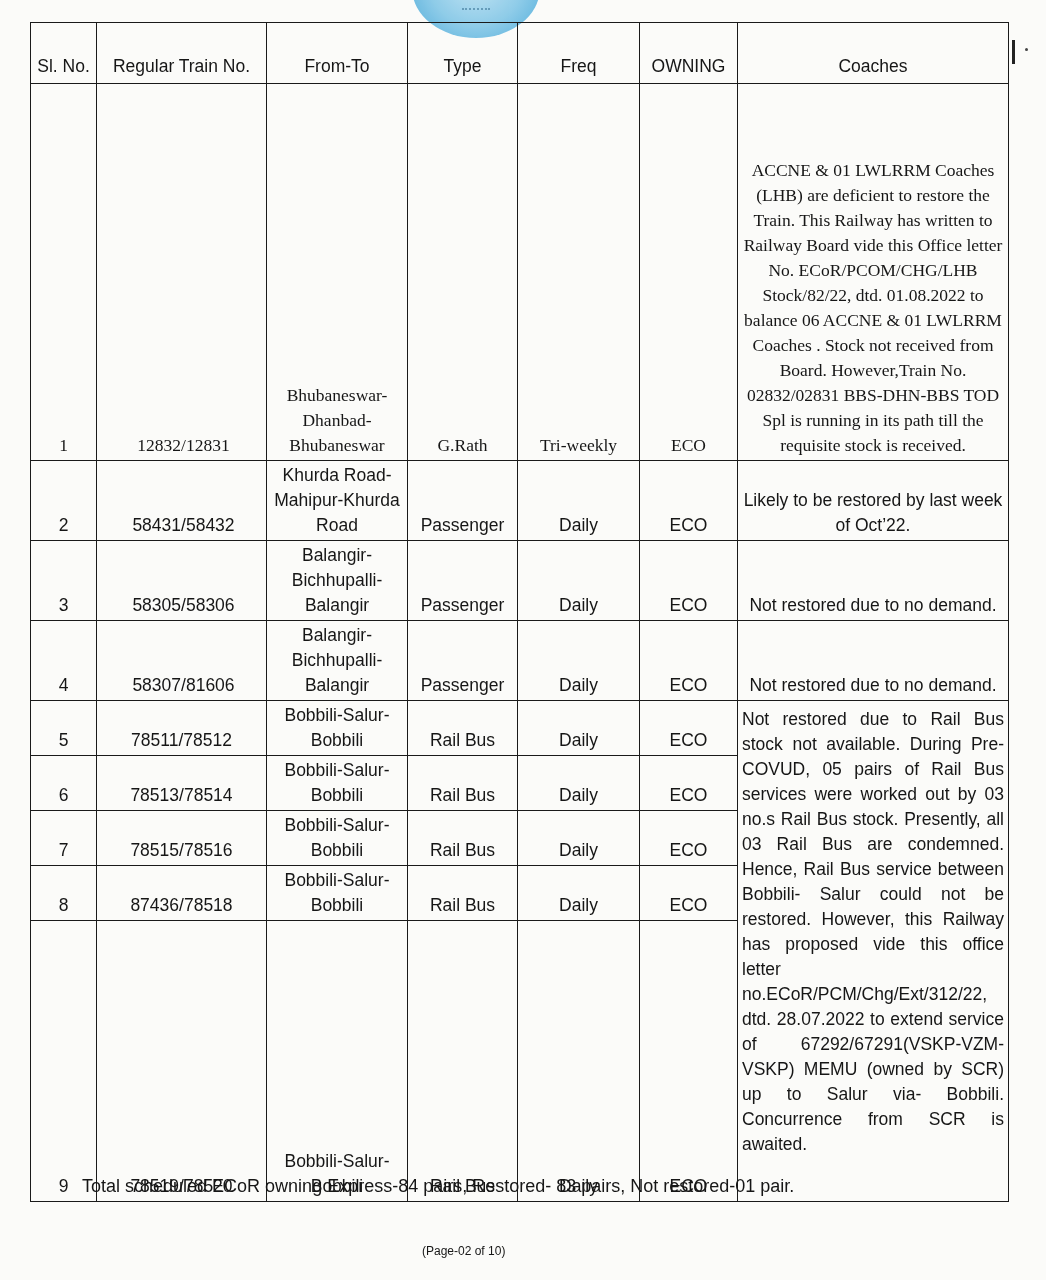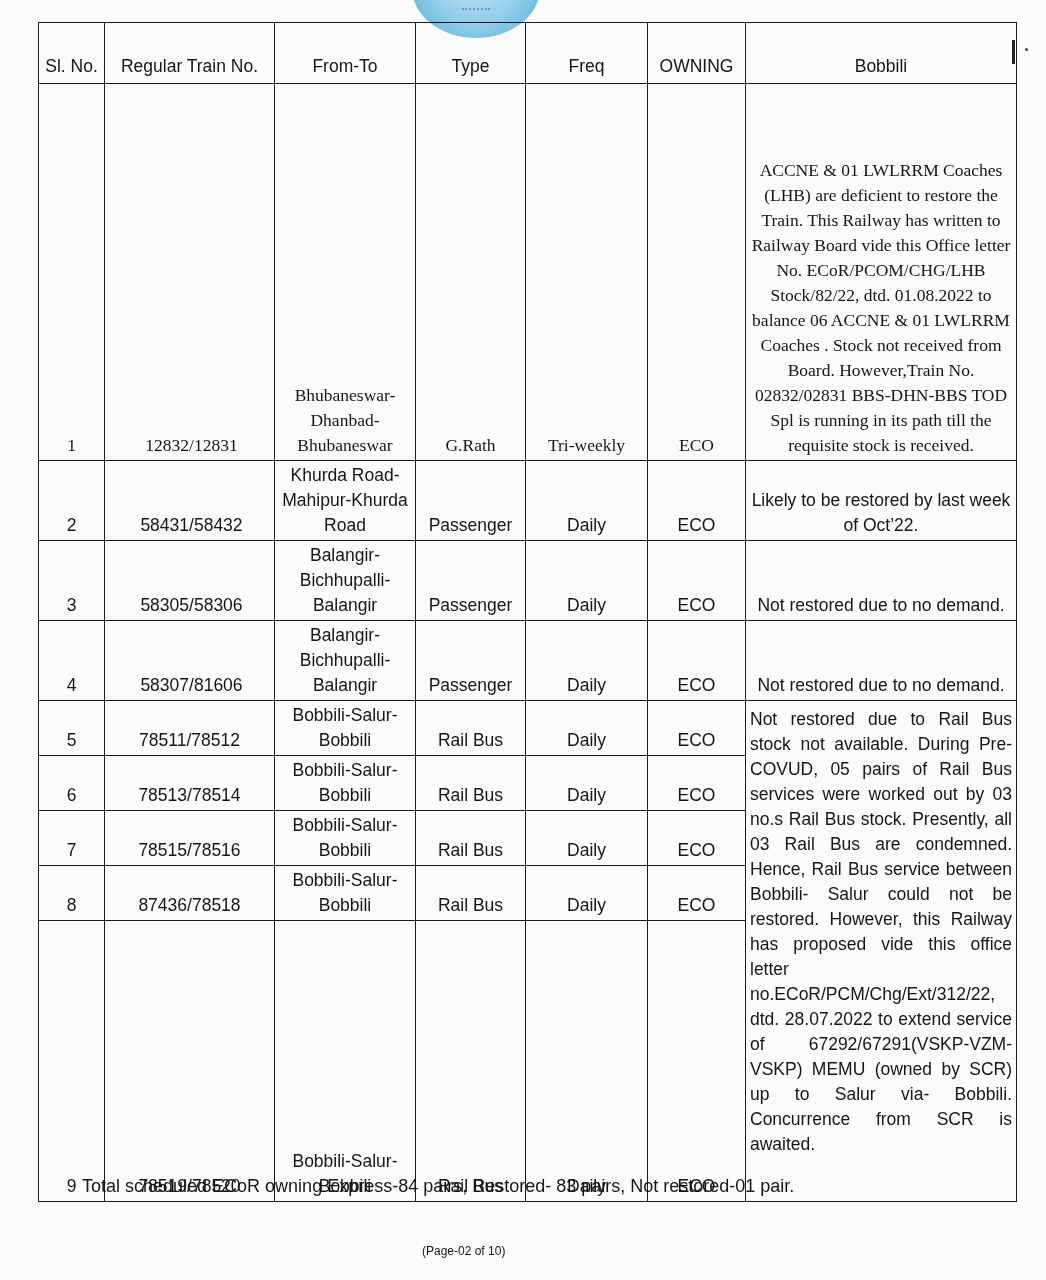--- a/index.html
+++ b/index.html
@@ -13,21 +13,21 @@
     position: absolute; left: 412px; top: -62px; width: 128px; height: 100px;
     border-radius: 50%;
     background: radial-gradient(circle at 50% 40%, #bfe3f3 0%, #7cc4e6 55%, #5bb3de 75%, rgba(91,179,222,0.0) 100%);
     opacity: 0.85;
   }
   .stamp-inner {
     position: absolute; left: 50px; top: 60px; width: 28px; height: 10px;
     border-bottom: 2px dotted #3a7ca0; opacity: .8;
   }
   table.main {
-    position: absolute; left: 38px; top: 22px; width: 978px;
+    position: absolute; left: 30px; top: 22px; width: 978px;
     border-collapse: collapse; table-layout: fixed;
     font-size: 17.5px; line-height: 25px;
   }
   table.main th, table.main td {
     border: 1.6px solid #1a1a1a; text-align: center; vertical-align: bottom;
     padding: 2px 4px; font-weight: normal;
   }
   table.main th { height: 54px; padding-bottom: 4px; }
   td.remarks { vertical-align: bottom; padding: 2px 6px 2px 10px; }
   td.remarks.justify { text-align: justify; text-align-last: left; vertical-align: top; padding-top: 6px; margin-left: 28px; }
@@ -70,21 +70,21 @@
     <col style="width:271px">
   </colgroup>
   <thead>
     <tr>
       <th>Sl. No.</th>
       <th>Regular Train No.</th>
       <th>From-To</th>
       <th>Type</th>
       <th>Freq</th>
       <th>OWNING</th>
-      <th>Bobbili</th>
+      <th>Coaches</th>
     </tr>
   </thead>
   <tbody>
     <tr class="row-1">
       <td class="sl">1</td>
       <td class="trainno center">12832/12831</td>
       <td>Bhubaneswar-Dhanbad-Bhubaneswar</td>
       <td>G.Rath</td>
       <td>Tri-weekly</td>
       <td>ECO</td>

